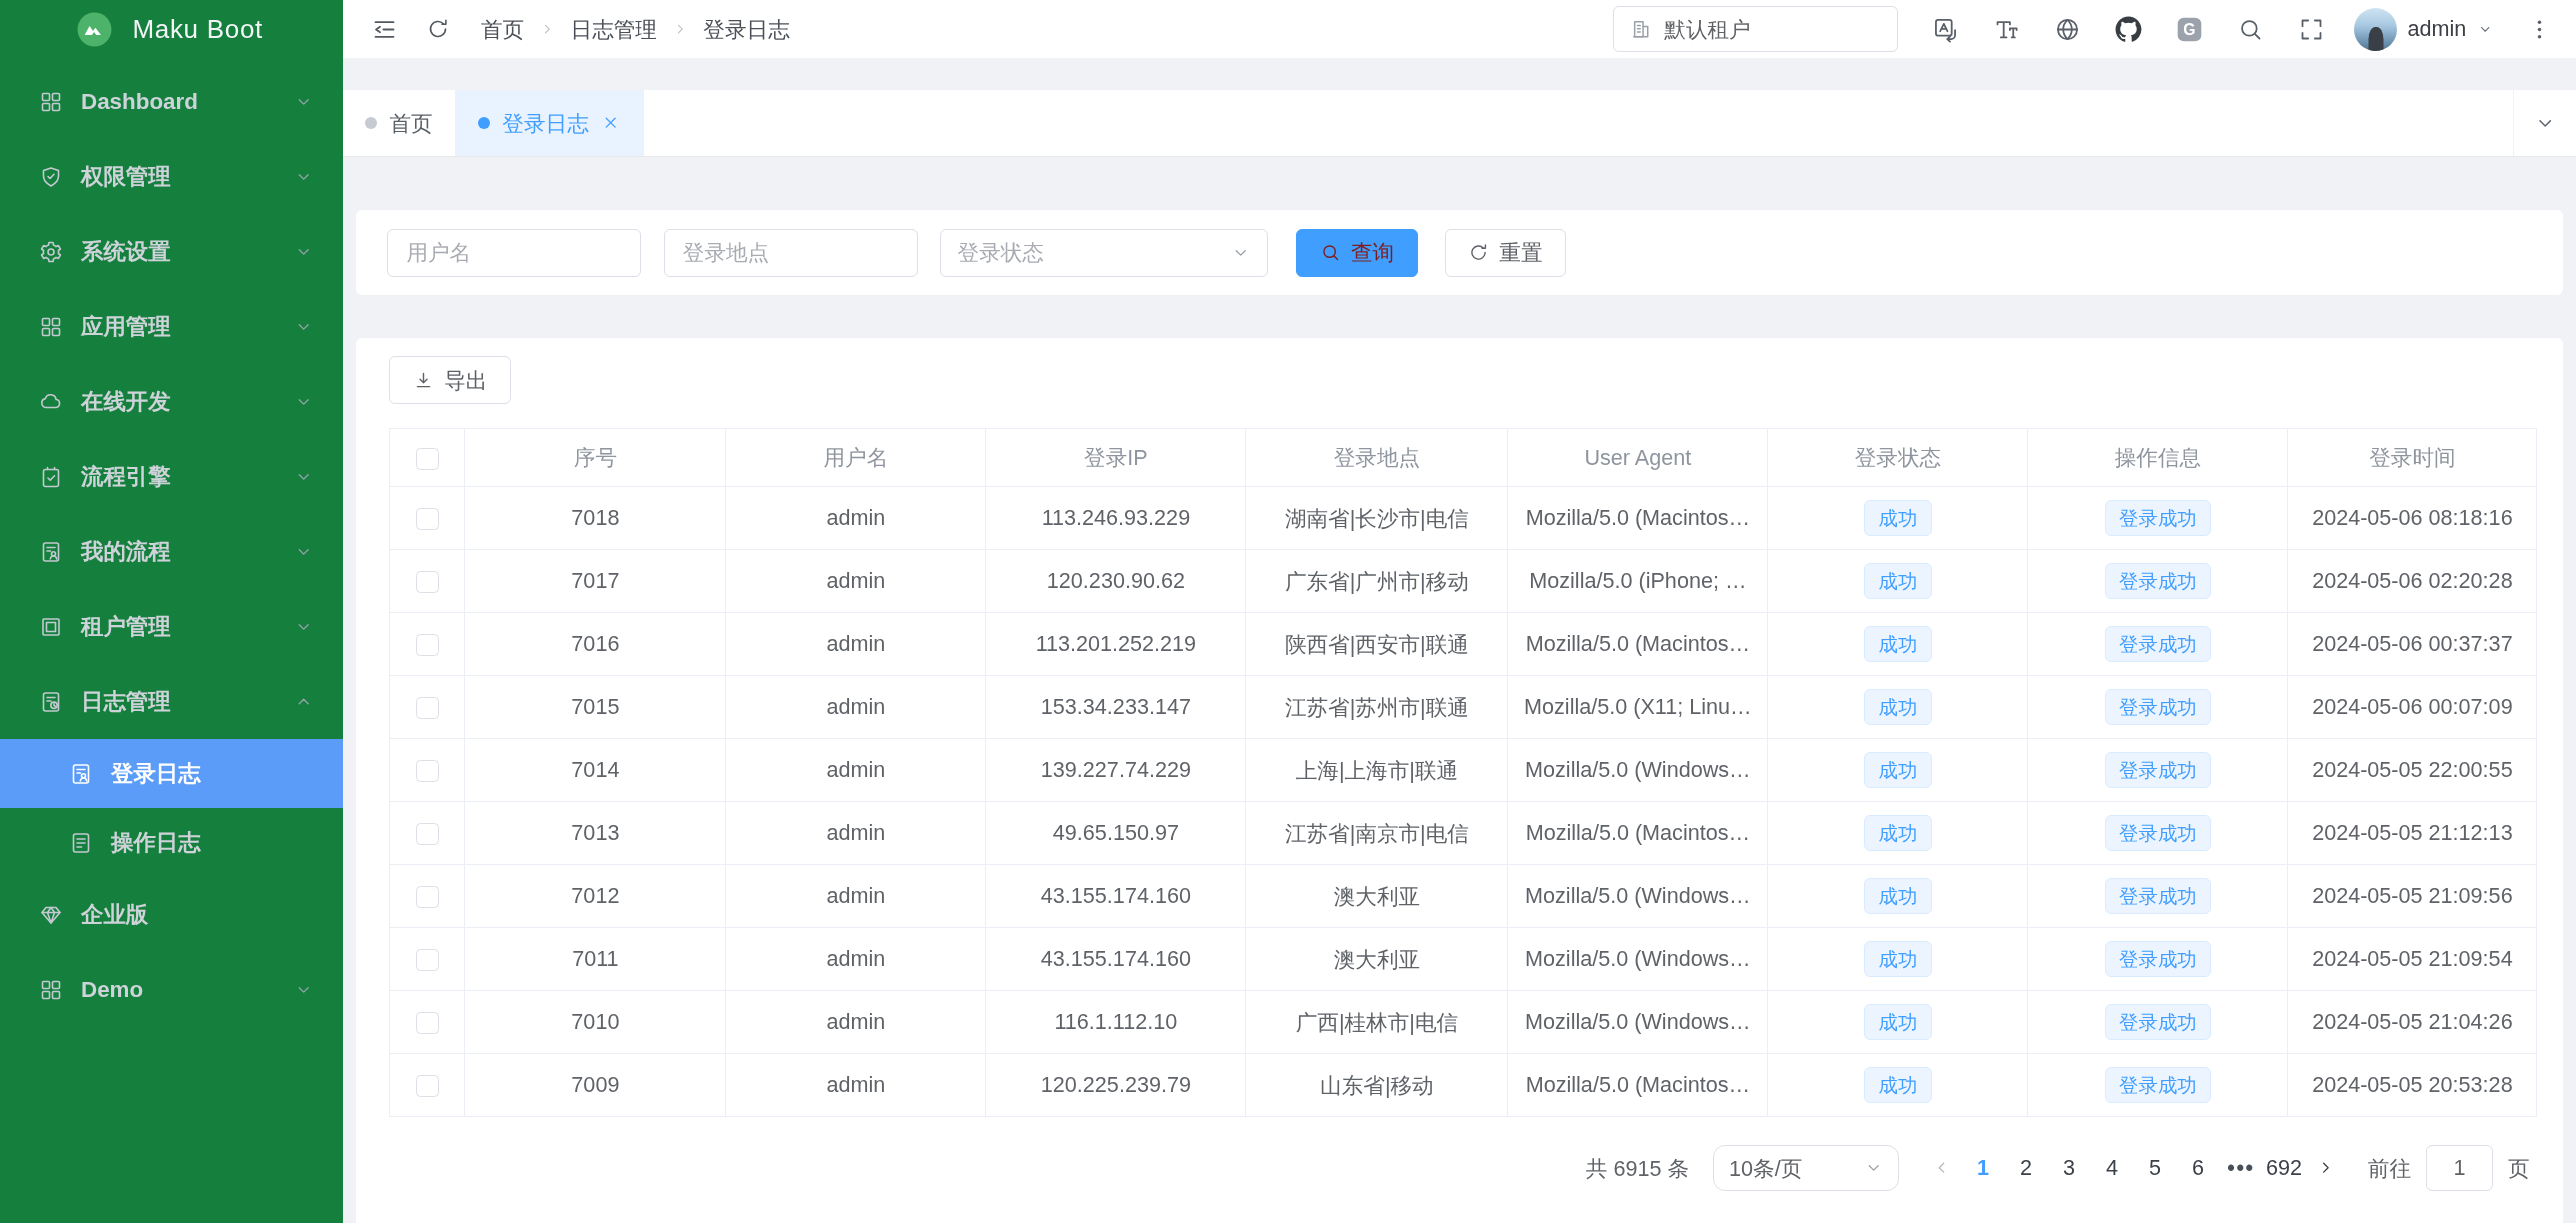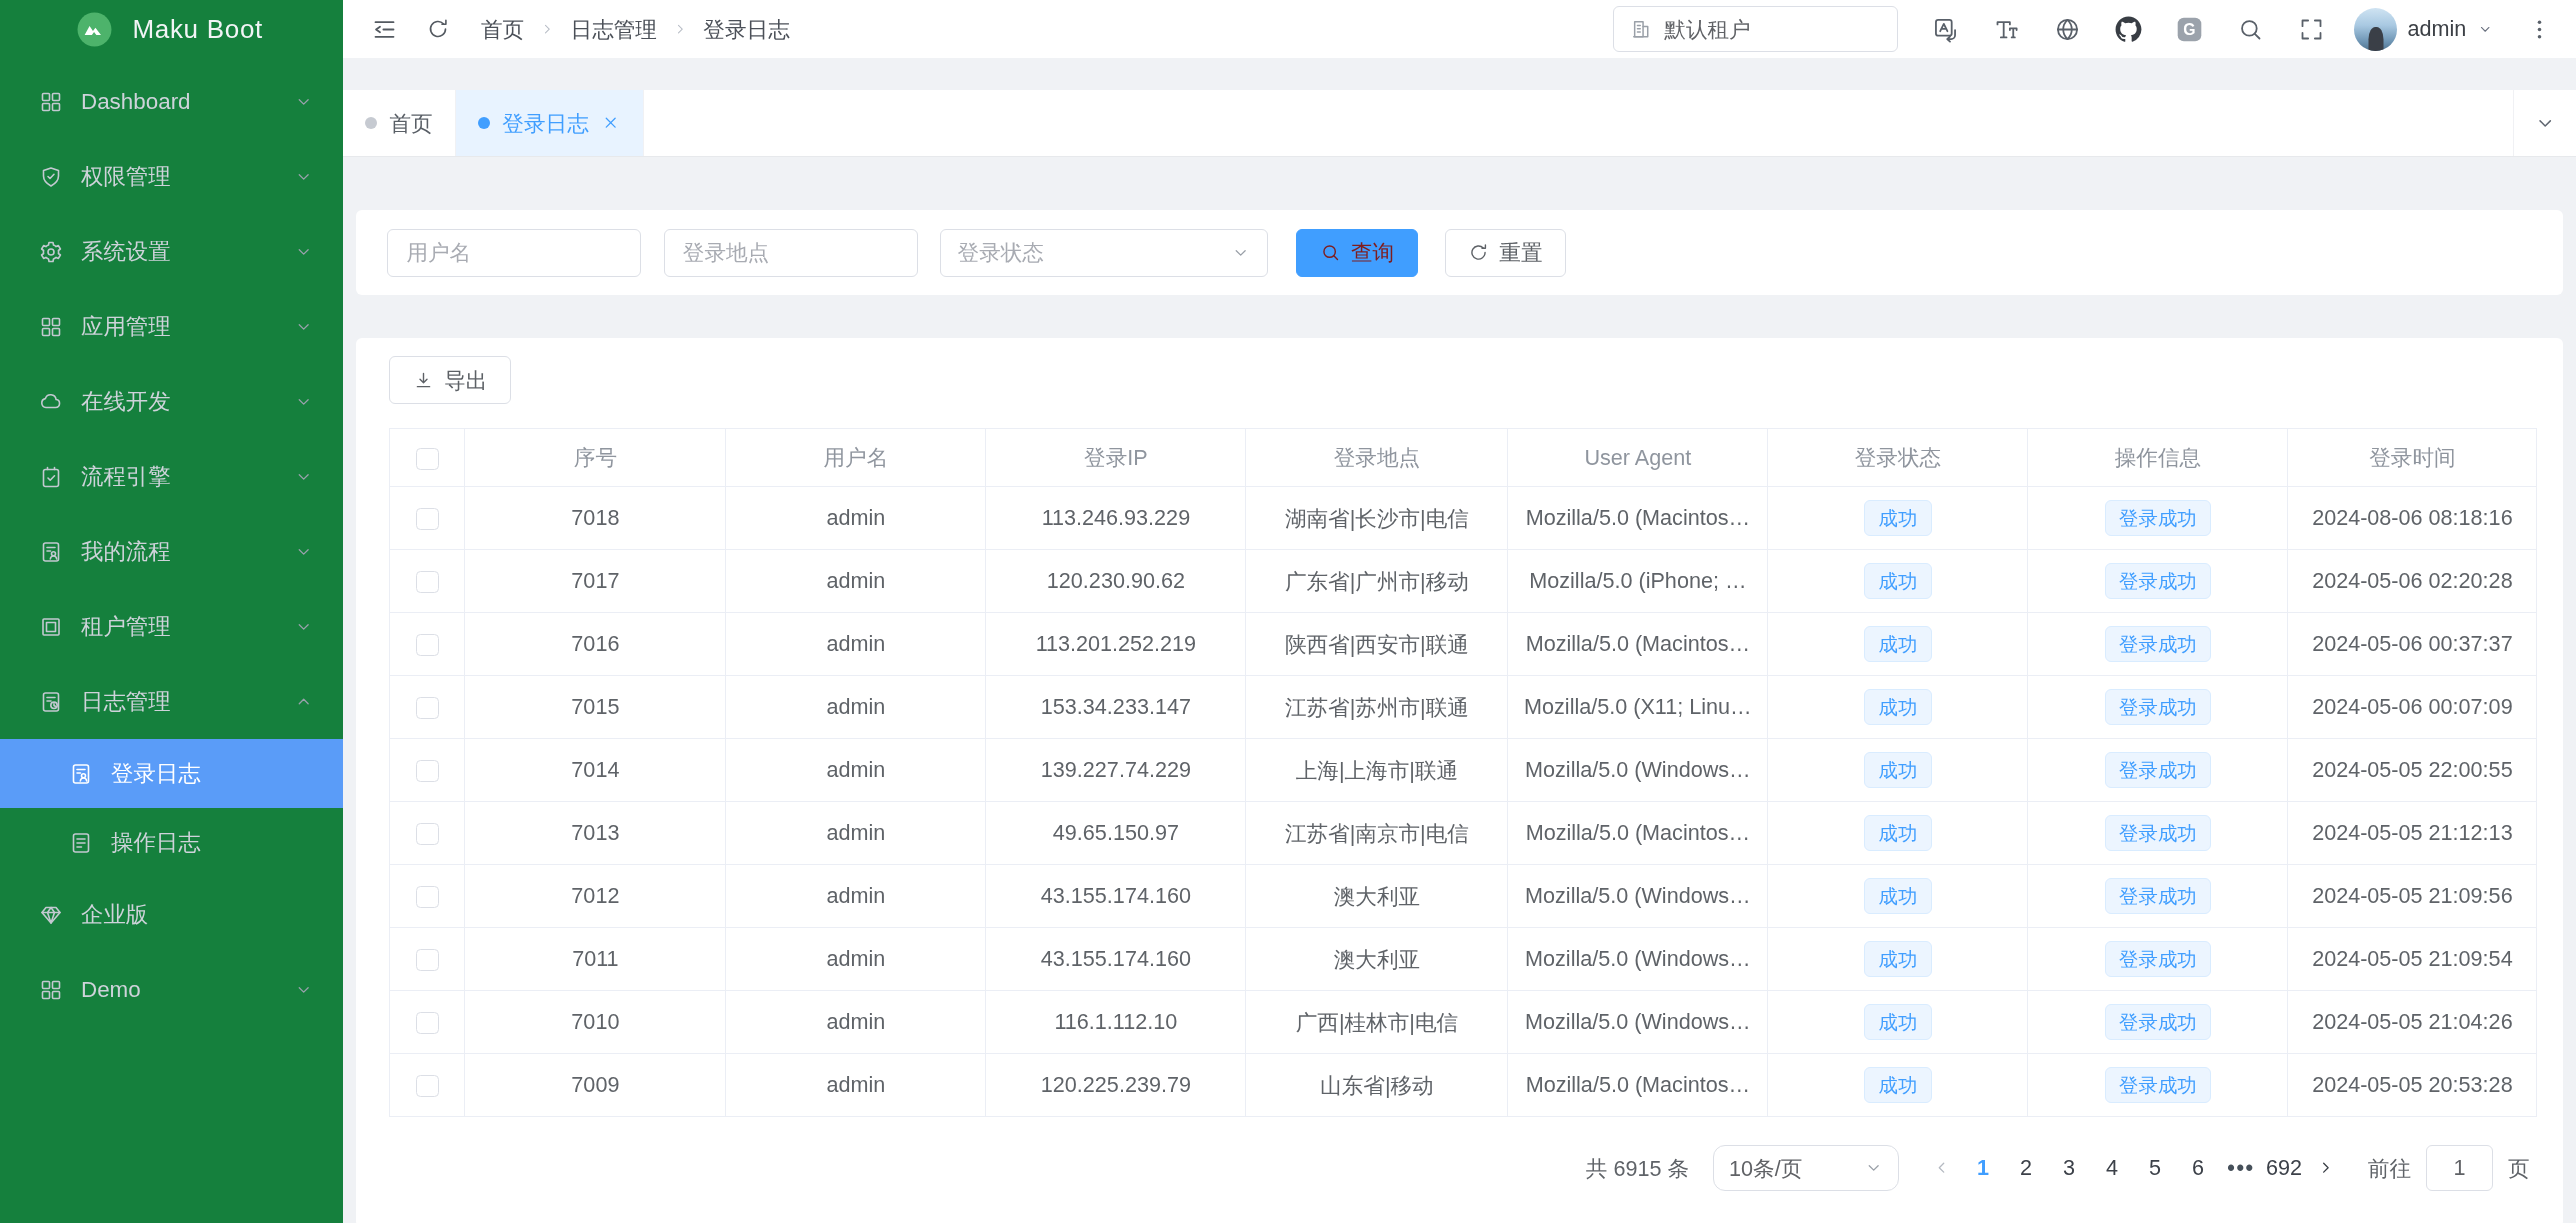--- a/index.html
+++ b/index.html
@@ -7,21 +7,21 @@
   body { font-family:"Liberation Sans","DejaVu Sans",sans-serif; display:flex; background:#f0f2f5; }
   .icon { display:inline-flex; flex:none; }
   .icon svg { width:100%; height:100%; }
 
   
   .sidebar { width:343px; height:100%; background:#15803d; flex:none; display:flex; flex-direction:column; }
   .logo { height:58px; display:flex; align-items:center; padding-left:76px; flex:none; }
   .logo-mark { width:37px; height:37px; }
   .logo-text { color:#f2f4f6; font-size:26px; margin-left:19.4px; letter-spacing:0.7px; }
   .menu { padding-top:6px; }
-  .menu-item { height:75px; display:flex; align-items:center; padding:0 30px 0 39px; color:#ced3da; font-size:22.4px; cursor:pointer; }
+  .menu-item { height:75px; display:flex; align-items:center; padding:0 30px 0 39px; color:#ced3da; font-size:22.4px; cursor:pointer;font-weight:bold; }
   .menu-item .icon { width:24px; height:24px; color:#c3c9d1; }
   .mi-label { margin-left:18px; flex:1; }
   .menu-item .arrow { width:19.4px; height:19.4px; color:#99a1ac; }
   .menu-item.sub { height:69px; padding-left:69px; }
   .menu-item.sub.active { background:#5a9cf8; color:#ffffff; }
   .menu-item.sub.active .icon { color:#ffffff; }
 
   
   .main { flex:1; display:flex; flex-direction:column; min-width:0;gap:32px; }
 
@@ -481,21 +481,21 @@
         <tbody>
             <tr>
               <td><span class="checkbox"></span></td>
               <td>7018</td>
               <td>admin</td>
               <td>113.246.93.229</td>
               <td>湖南省|长沙市|电信</td>
               <td>Mozilla/5.0 (Macintos…</td>
               <td><span class="badge">成功</span></td>
               <td><span class="badge">登录成功</span></td>
-              <td>2024-08-06 08:18:16</td>
+              <td>2024-05-06 08:18:16</td>
             </tr>
             <tr>
               <td><span class="checkbox"></span></td>
               <td>7017</td>
               <td>admin</td>
               <td>120.230.90.62</td>
               <td>广东省|广州市|移动</td>
               <td>Mozilla/5.0 (iPhone; …</td>
               <td><span class="badge">成功</span></td>
               <td><span class="badge">登录成功</span></td>

